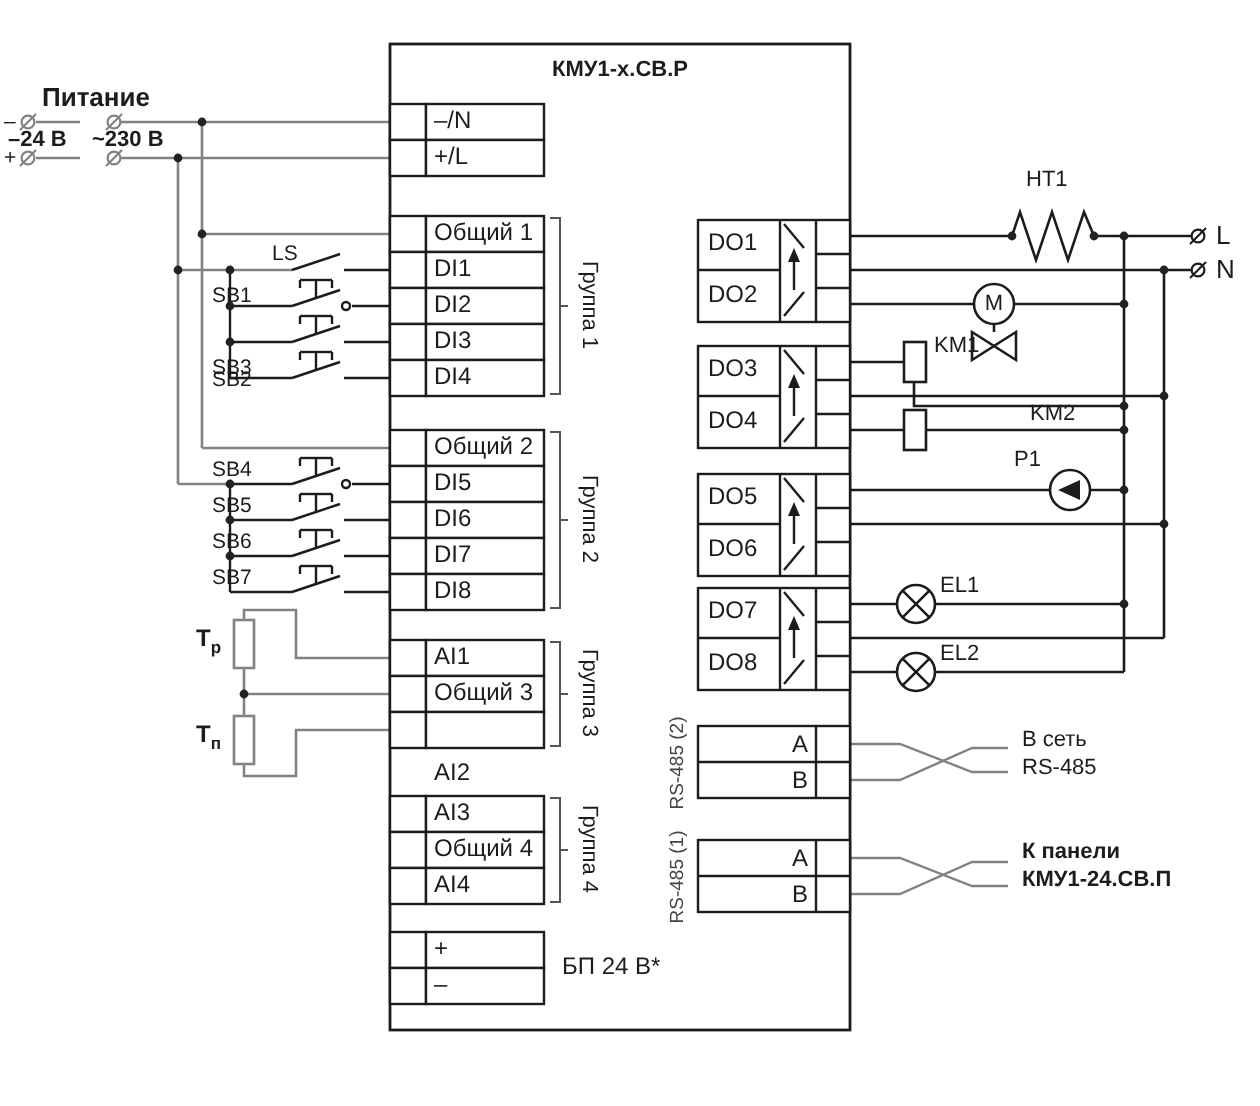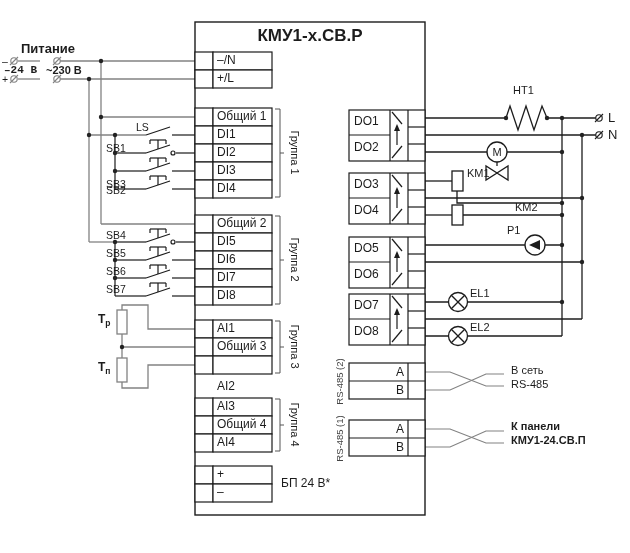--- a/index.html
+++ b/index.html
@@ -340,25 +340,25 @@
         <circle cx="582" cy="198" r="2.2"></circle>
         <circle cx="562" cy="215" r="2.2"></circle>
     <circle cx="562" cy="245" r="2.2"></circle>
         <circle cx="582" cy="262" r="2.2"></circle>
         <circle cx="562" cy="302" r="2.2"></circle>
   </g>
 </svg>
 
 <span class="t b c" style="left:16px;top:42px;width:64px;font-size:13px;">Питание</span>
 <span class="t s" style="left:2px;top:55px;">–</span>
-<span class="t b" style="left:4px;top:64px;font-size:11px;font-family:Liberation Mono, monospace;">–24 В</span>
+<span class="t b" style="left:4px;top:64px;font-size:11px;">–24 В</span>
 <span class="t s" style="left:2px;top:73px;">+</span>
 <span class="t b" style="left:46px;top:64px;font-size:11px;">~230 В</span>
 
-<span class="t b c" style="left:230px;top:29px;width:160px;font-size:17px;">КМУ1-х.СВ.Р</span>
+<span class="t b c" style="left:230px;top:29px;width:160px;font-size:11px;">КМУ1-х.СВ.Р</span>
 
 <span class="t" style="left:217px;top:54px;">–/N</span>
 <span class="t" style="left:217px;top:72px;">+/L</span>
 
 <span class="t" style="left:217px;top:110px;">Общий 1</span>
 <span class="t" style="left:217px;top:128px;">DI1</span>
 <span class="t" style="left:217px;top:146px;">DI2</span>
 <span class="t" style="left:217px;top:164px;">DI3</span>
 <span class="t" style="left:217px;top:182px;">DI4</span>
 <span class="t c rot90" style="left:264px;top:146px;width:60px;">Группа 1</span>

